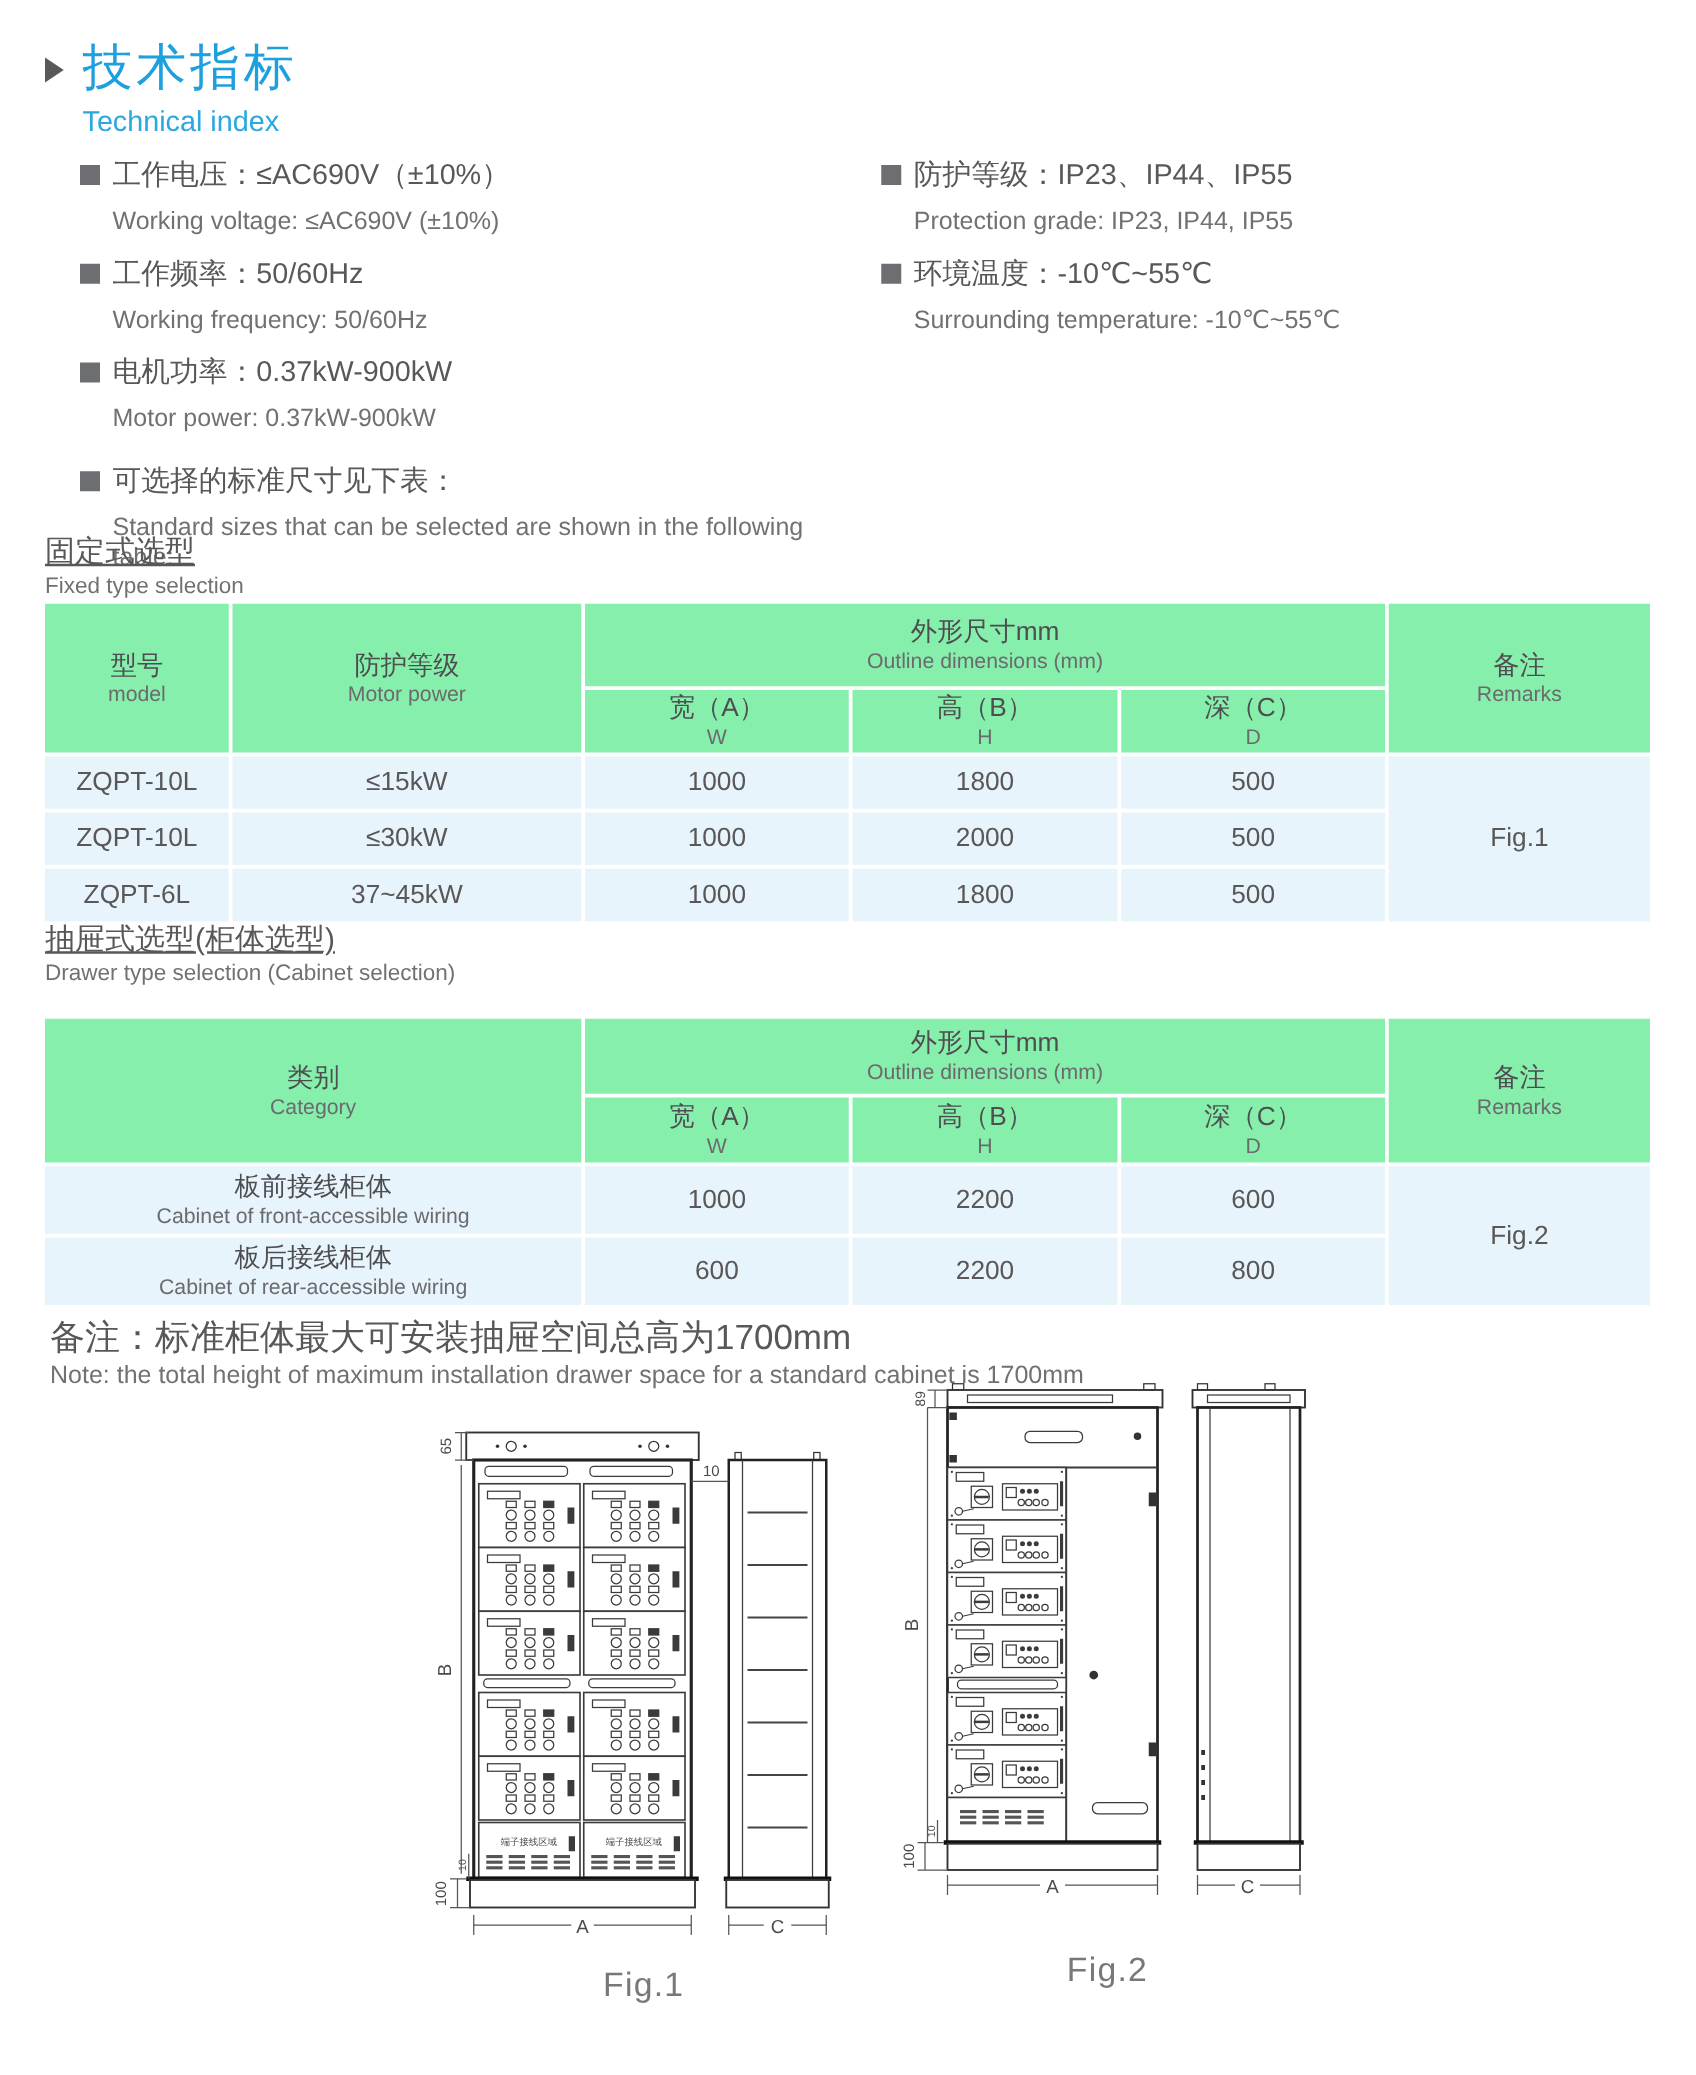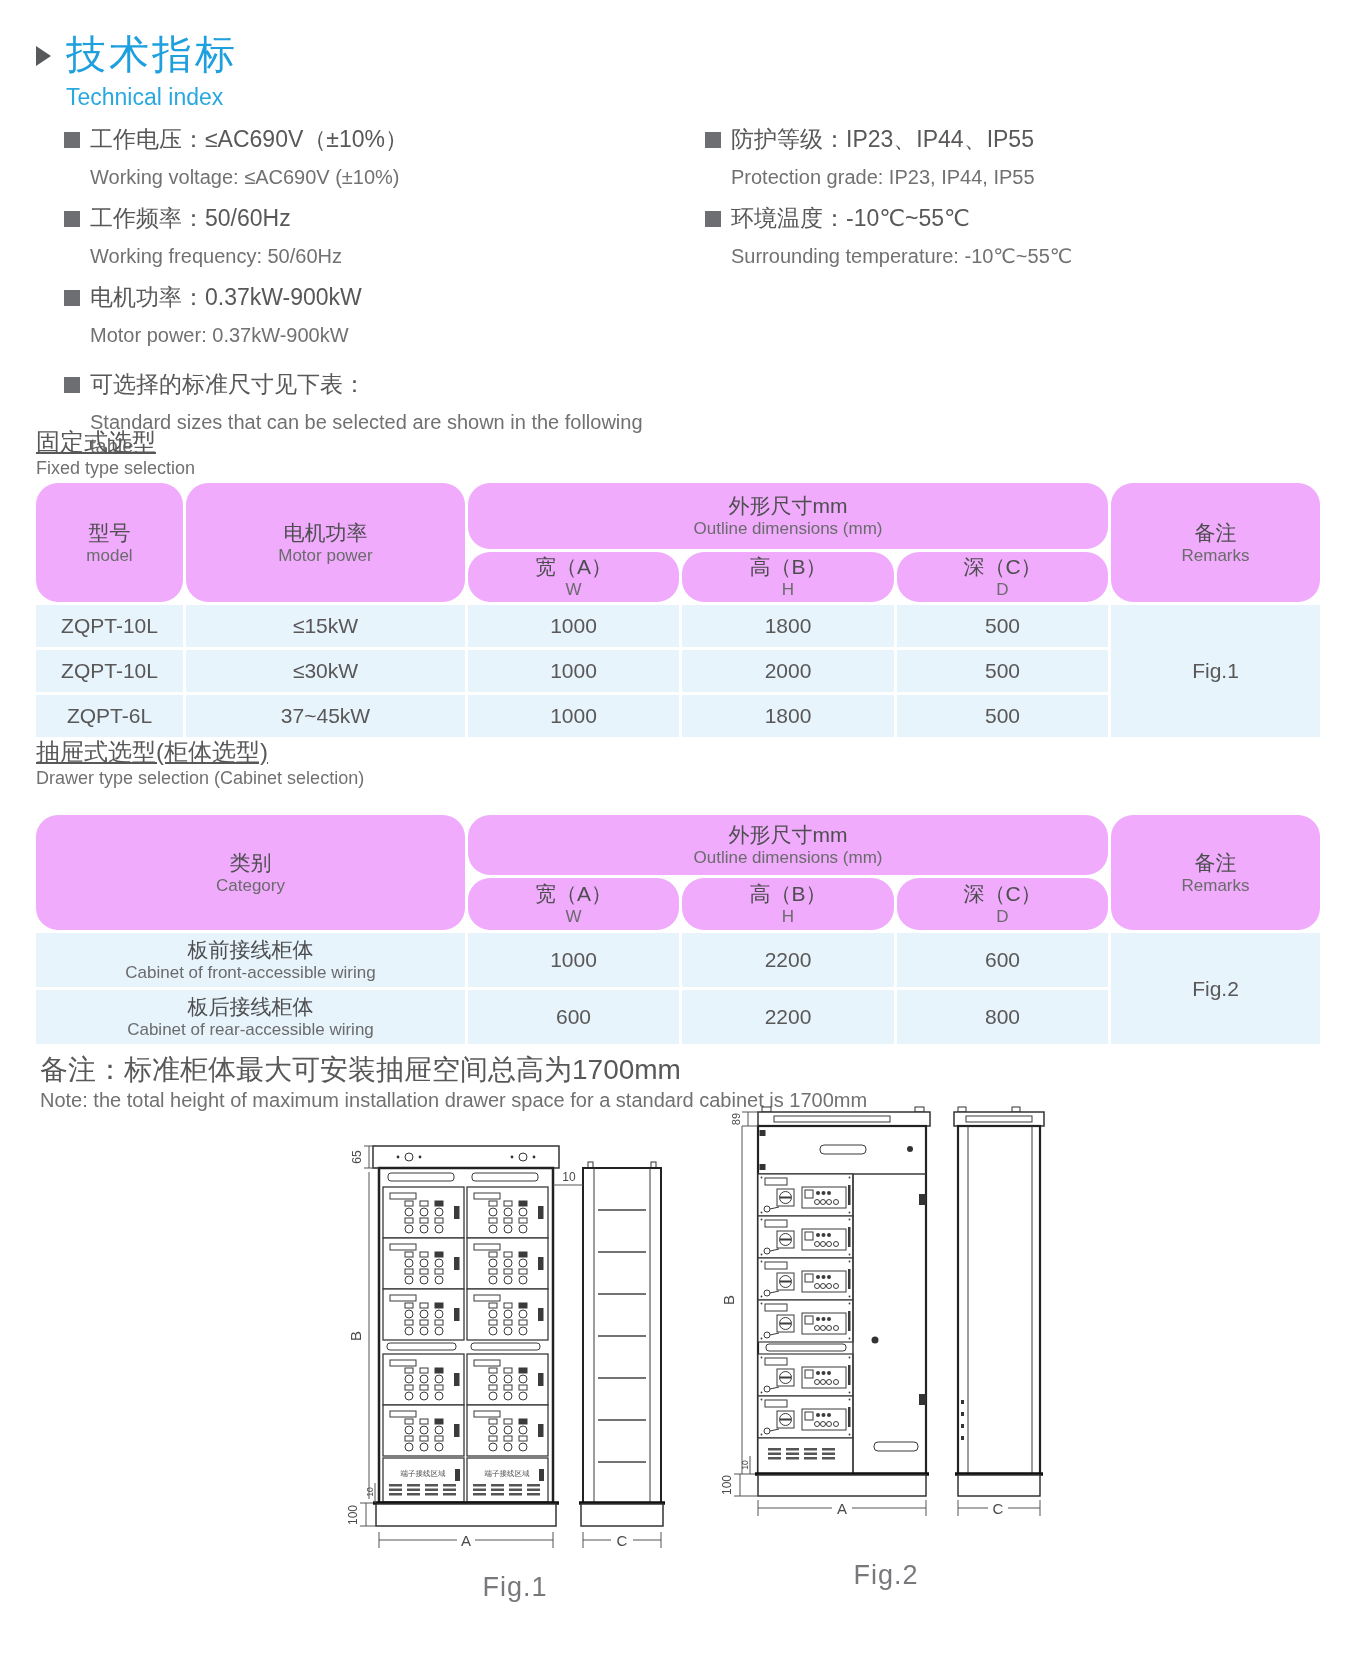--- a/index.html
+++ b/index.html
@@ -25,21 +25,21 @@
   .gap-top { margin-top:24px; }
   
   .section-label { position:absolute; left:36px; }
   .section-zh { font-size:24px; line-height:24px; color:#595757;text-decoration:underline; }
   .section-en { font-size:18px; line-height:22px; color:#727171; margin-top:3px; }
   
   .tbl { position:absolute; left:36px; width:1284px; display:grid; gap:3px; background:#ffffff; }
   #table1 { top:483px; grid-template-columns:147px 279px 211px 212px 211px 209px; grid-template-rows:66px 50px 42px 42px 42px; }
   #table2 { top:815px; grid-template-columns:429px 211px 212px 211px 209px; grid-template-rows:60px 52px 54px 54px; }
   .cell { display:flex; flex-direction:column; align-items:center; justify-content:center; text-align:center; }
-  .th { background:#f0abfc;border-radius:22px; }
+  .th { background:#86efac; }
   .td { background:#E7F4FC; }
   .zh-lg { font-size:21px; line-height:25px; color:#4E4E50; }
   .en-sm { font-size:17px; line-height:21px; color:#6B6B6D; }
   .num { font-size:21px; color:#595757; }
   
   .note-block { position:absolute; left:40px; top:1058px; }
   .note-zh { font-size:28px; line-height:24px; color:#595757; }
   .note-en { font-size:20px; line-height:24px; color:#727171; margin-top:6px; }
   
   .figure { position:absolute; }
@@ -101,21 +101,21 @@
     <div class="section-zh">固定式选型</div>
     <div class="section-en">Fixed type selection</div>
   </div>
 
   <div id="table1" class="tbl">
     <div class="cell th" style="grid-area:1/1/3/2;">
       <div class="zh-lg">型号</div>
       <div class="en-sm">model</div>
     </div>
     <div class="cell th" style="grid-area:1/2/3/3;">
-      <div class="zh-lg">电机功率</div>
+      <div class="zh-lg">防护等级</div>
       <div class="en-sm">Motor power</div>
     </div>
     <div class="cell th" style="grid-area:1/3/2/6;">
       <div class="zh-lg">外形尺寸mm</div>
       <div class="en-sm">Outline dimensions (mm)</div>
     </div>
     <div class="cell th" style="grid-area:2/3/3/4;">
       <div class="zh-lg">宽（A）</div>
       <div class="en-sm">W</div>
     </div>

